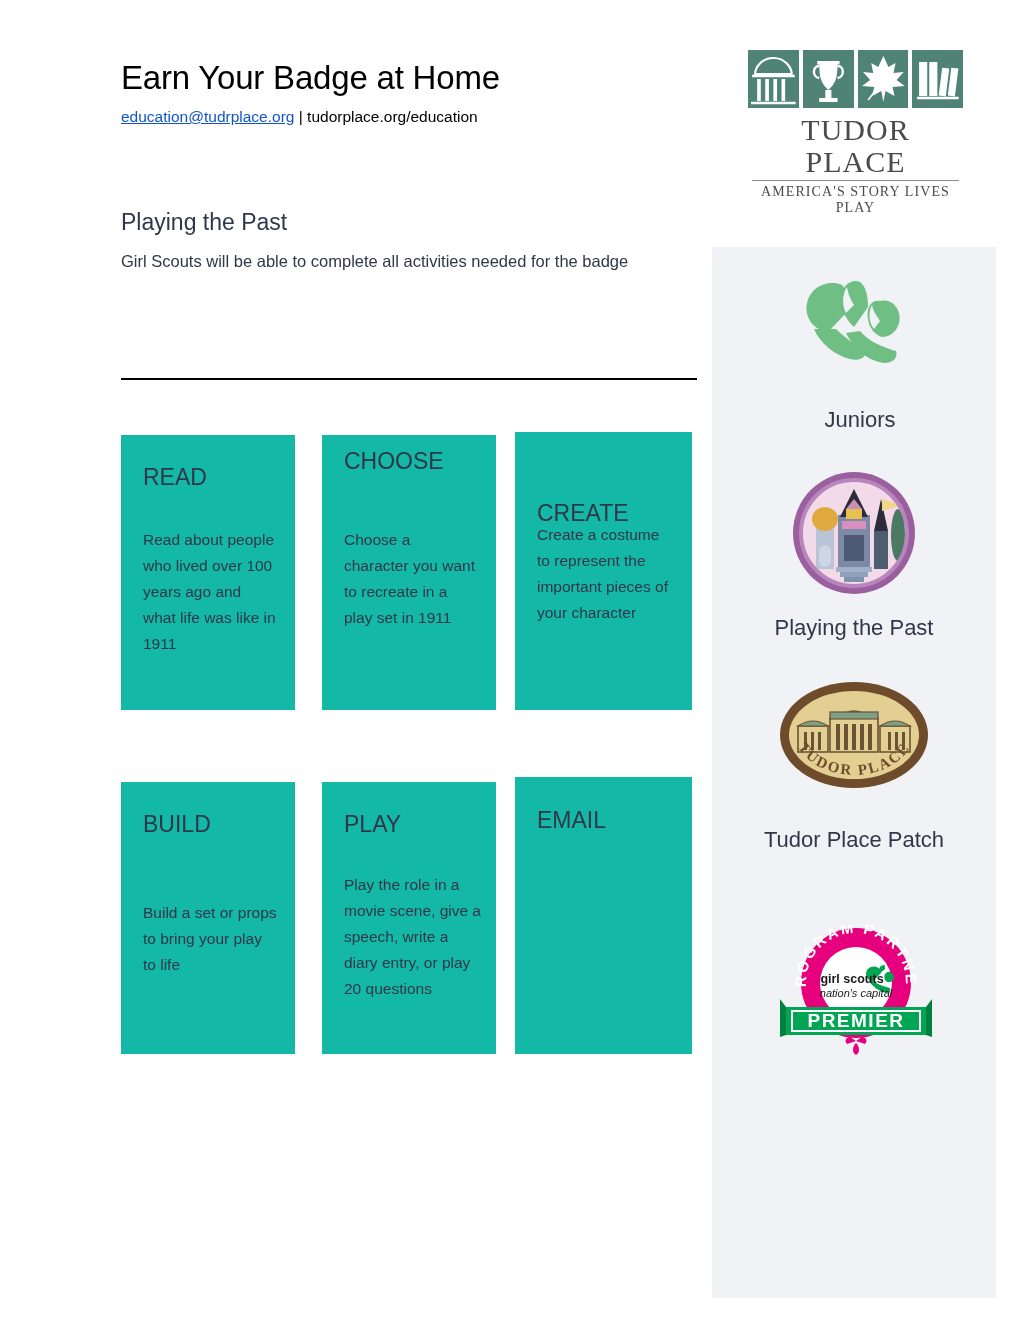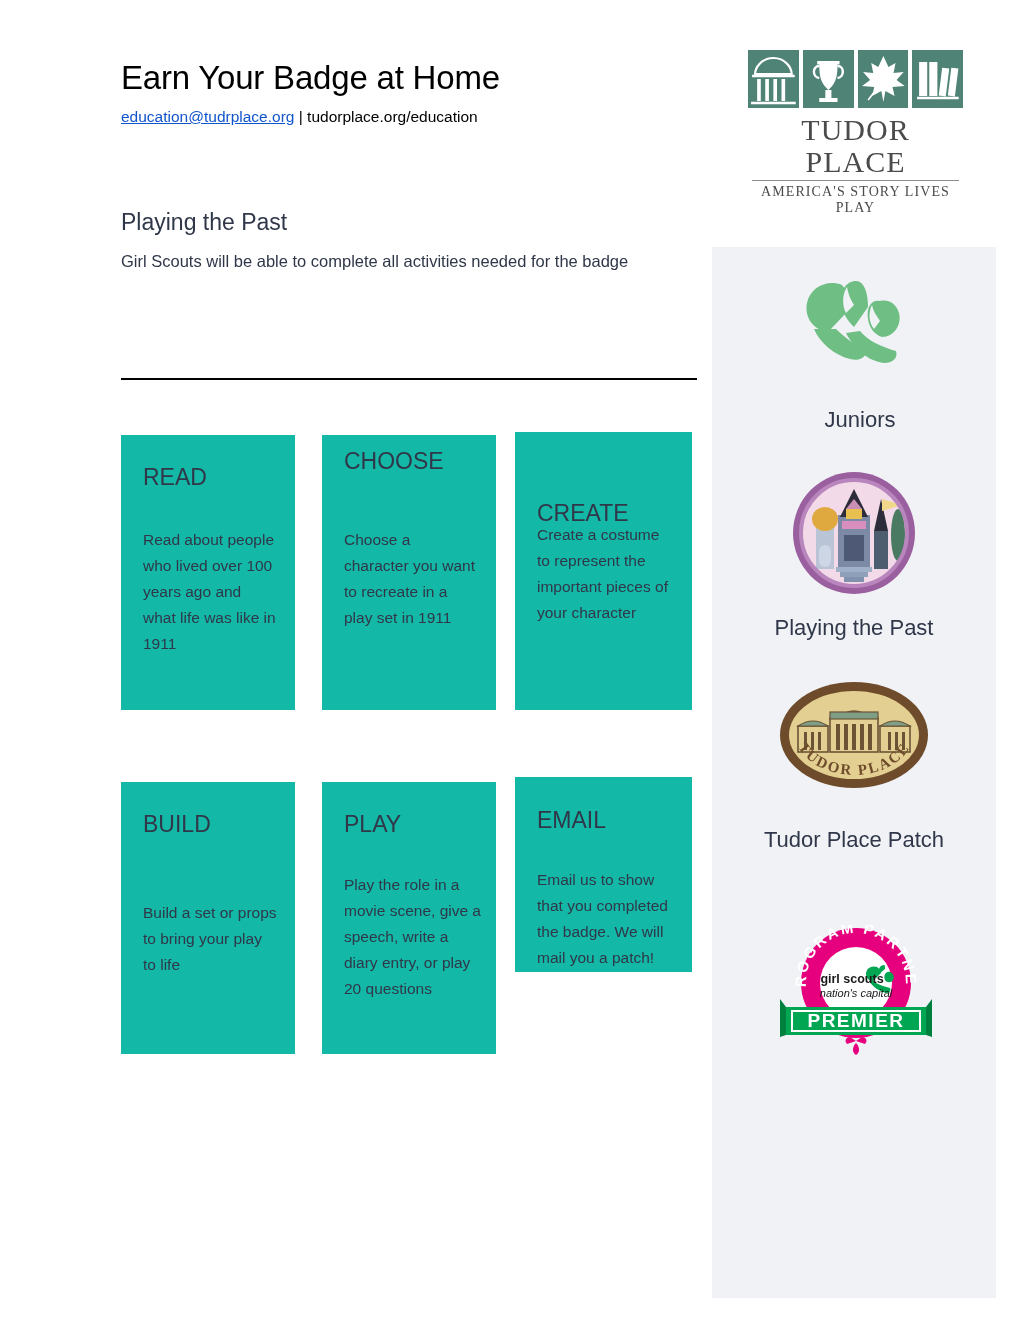--- a/index.html
+++ b/index.html
@@ -70,21 +70,21 @@
     font-size: 15.5px; line-height: 26px; color: #2f3749; position: absolute;
   }
 
   
   #card-read   { left: 121px; top: 435px; width: 174px; height: 275px; }
   #card-choose { left: 322px; top: 435px; width: 174px; height: 275px; }
   #card-create { left: 515px; top: 432px; width: 177px; height: 278px; }
   
   #card-build  { left: 121px; top: 782px; width: 174px; height: 272px; }
   #card-play   { left: 322px; top: 782px; width: 174px; height: 272px; }
-  #card-email  { left: 515px; top: 777px; width: 177px; height: 195px; }
+  #card-email  { left: 515px; top: 777px; width: 177px; height: 277px; }
 
   #card-read   .card-title { left: 22px; top: 28px; }
   #card-choose .card-title { left: 22px; top: 12px; }
   #card-create .card-title { left: 22px; top: 30px; margin-top: 37px; }
   #card-build  .card-title { left: 22px; top: 28px; }
   #card-play   .card-title { left: 22px; top: 28px; }
   #card-email  .card-title { left: 22px; top: 29px; }
 
   #card-read   .card-body { left: 22px; top: 92px; width: 134px; }
   #card-choose .card-body { left: 22px; top: 92px; width: 134px; }
@@ -195,21 +195,20 @@
   <div class="card-body">Build a set or props to bring your play to life</div>
 </div>
 
 <div class="card" id="card-play">
   <div class="card-title">PLAY</div>
   <div class="card-body">Play the role in a movie scene, give a speech, write a diary entry, or play 20 questions</div>
 </div>
 
 <div class="card" id="card-email">
   <div class="card-title">EMAIL</div>
-  <div class="card-body">Email us to show that you completed the badge. We will mail you a patch!</div>
 </div>
 
 <div id="sidebar">
 
   <div id="trefoil-wrap">
     <svg viewBox="0 0 140 128" width="100%" height="100%">
       <g fill="#6fbf85">
         <path d="M58 14 C44 8 26 16 23 32 C20 47 30 59 44 61 L64 40 C62 30 64 20 58 14 Z"></path>
         <path d="M72 10 C62 10 56 20 57 32 C58 42 64 50 70 56 L84 36 C84 22 80 10 72 10 Z"></path>
         <path d="M96 30 C88 28 82 36 84 48 C85 57 91 64 98 66 C110 66 118 54 115 42 C112 32 104 28 96 30 Z"></path>

